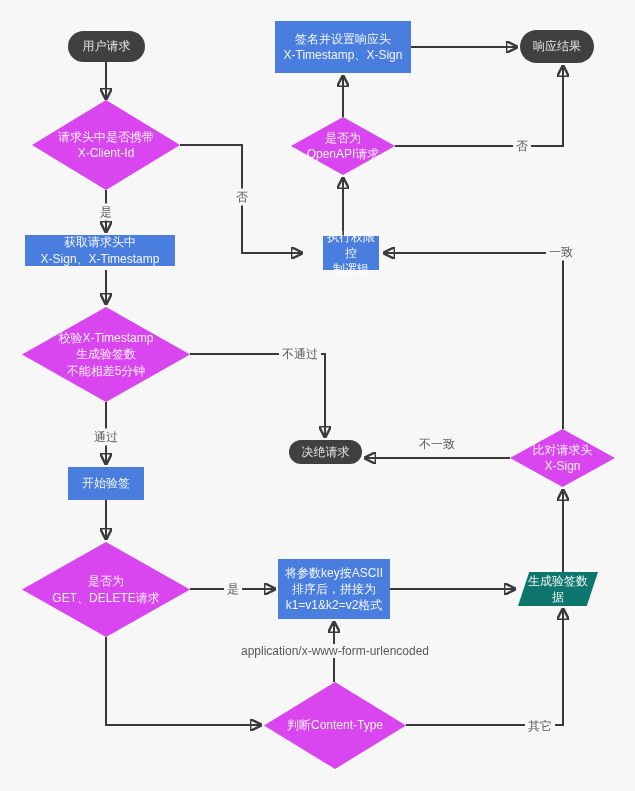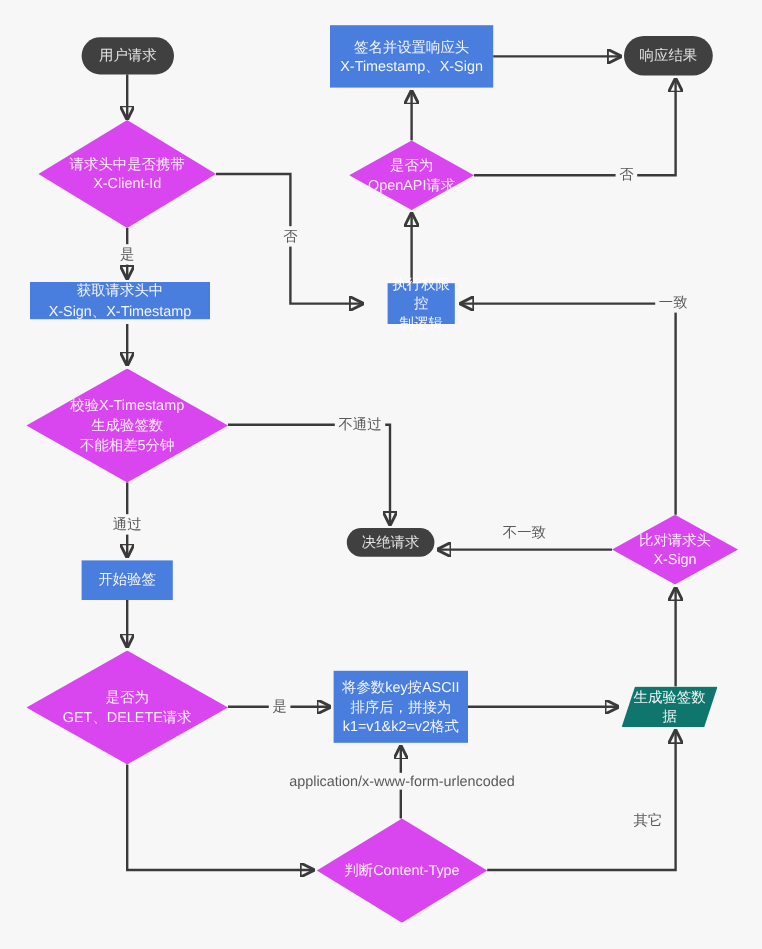--- a/index.html
+++ b/index.html
@@ -110,17 +110,17 @@
   <div class="edge-label" style="left:300px; top:354px;">不通过</div>
 
   <div class="edge-label" style="left:561px; top:252px;">一致</div>
 
   <div class="edge-label" style="left:437px; top:444px;">不一致</div>
 
   <div class="edge-label" style="left:233px; top:589px;">是</div>
 
   <div class="edge-label" style="left:335px; top:651px;">application/x-www-form-urlencoded</div>
 
-  <div class="edge-label" style="left:540px; top:684px;text-align:center;">其它</div>
+  <div class="edge-label" style="left:540px; top:726px;text-align:center;">其它</div>
 
   <div class="edge-label" style="left:522px; top:146px;">否</div>
 
 </div>
 
 </body></html>

